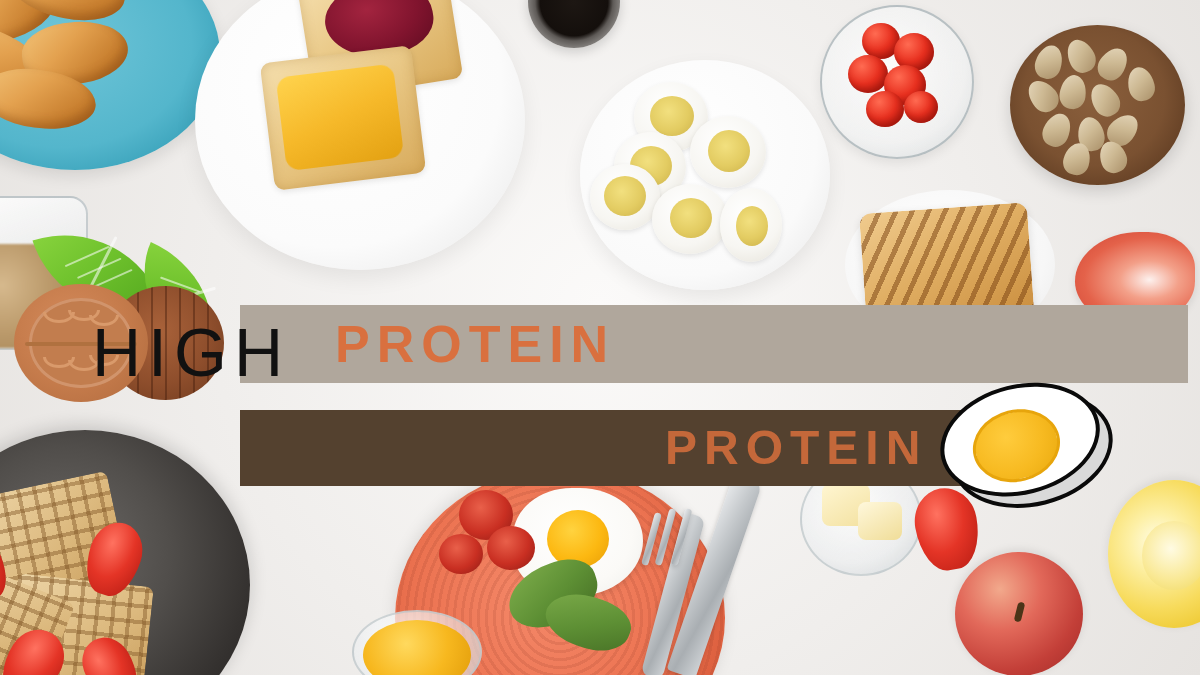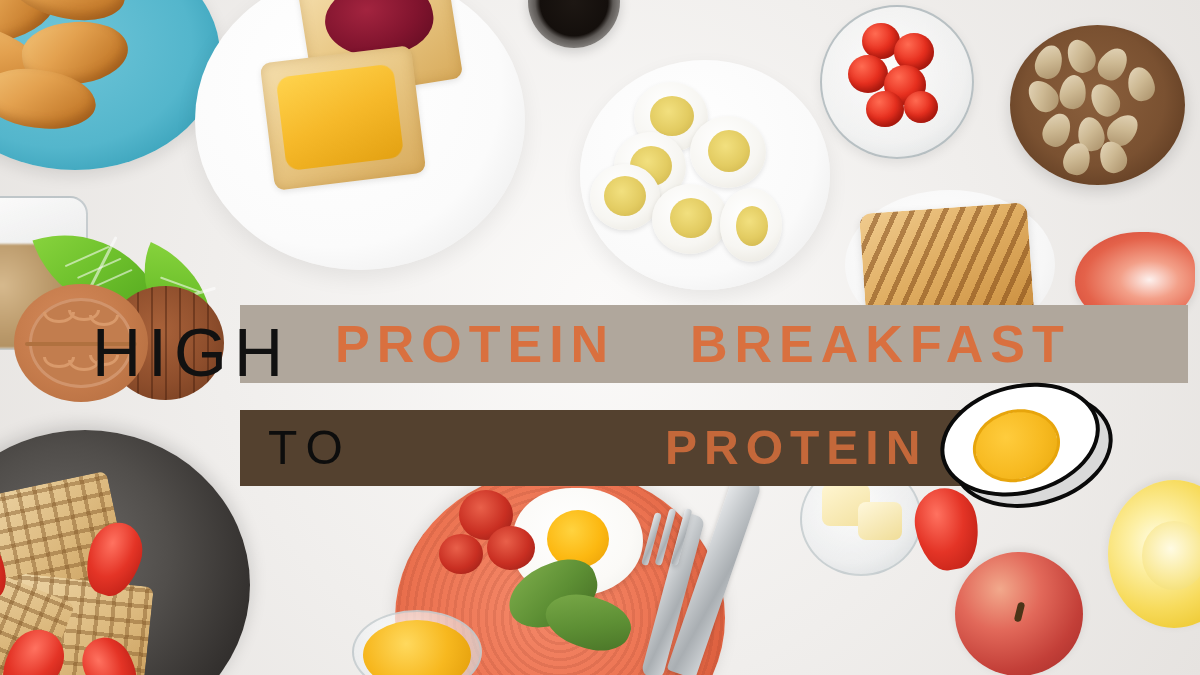--- a/index.html
+++ b/index.html
@@ -468,23 +468,21 @@
       <div class="squig" style="left:40%;top:22%;width:26px;"></div>
       <div class="squig" style="left:56%;top:26%;width:24px;"></div>
       <div class="squig" style="left:22%;top:62%;width:26px;"></div>
       <div class="squig" style="left:40%;top:64%;width:26px;"></div>
       <div class="squig" style="left:56%;top:60%;width:24px;"></div>
     </div>
   </div>
 
   <div class="title-abs word-high">HIGH</div>
   <div class="title-abs word-protein">PROTEIN</div>
-  <div class="title-abs word-breakfast">BREAKFAST</div>
-
-  <div class="title-abs word-to">TO</div>
+
   <div class="title-abs word-obesity">PROTEIN</div>
 
   <div class="obj sticker-egg">
     <div class="egg-shadow"></div>
     <div class="egg-white">
       <div class="egg-yolk"></div>
     </div>
   </div>
 
 </div>

